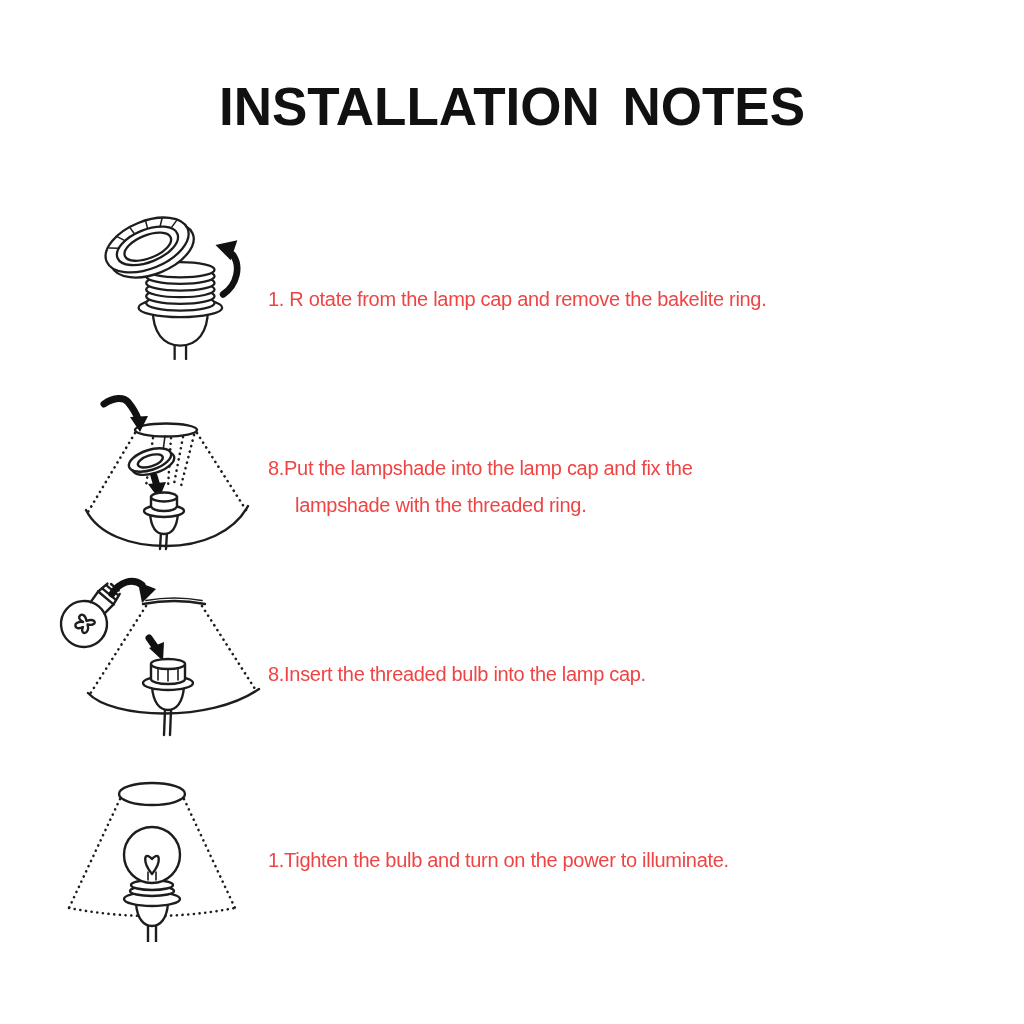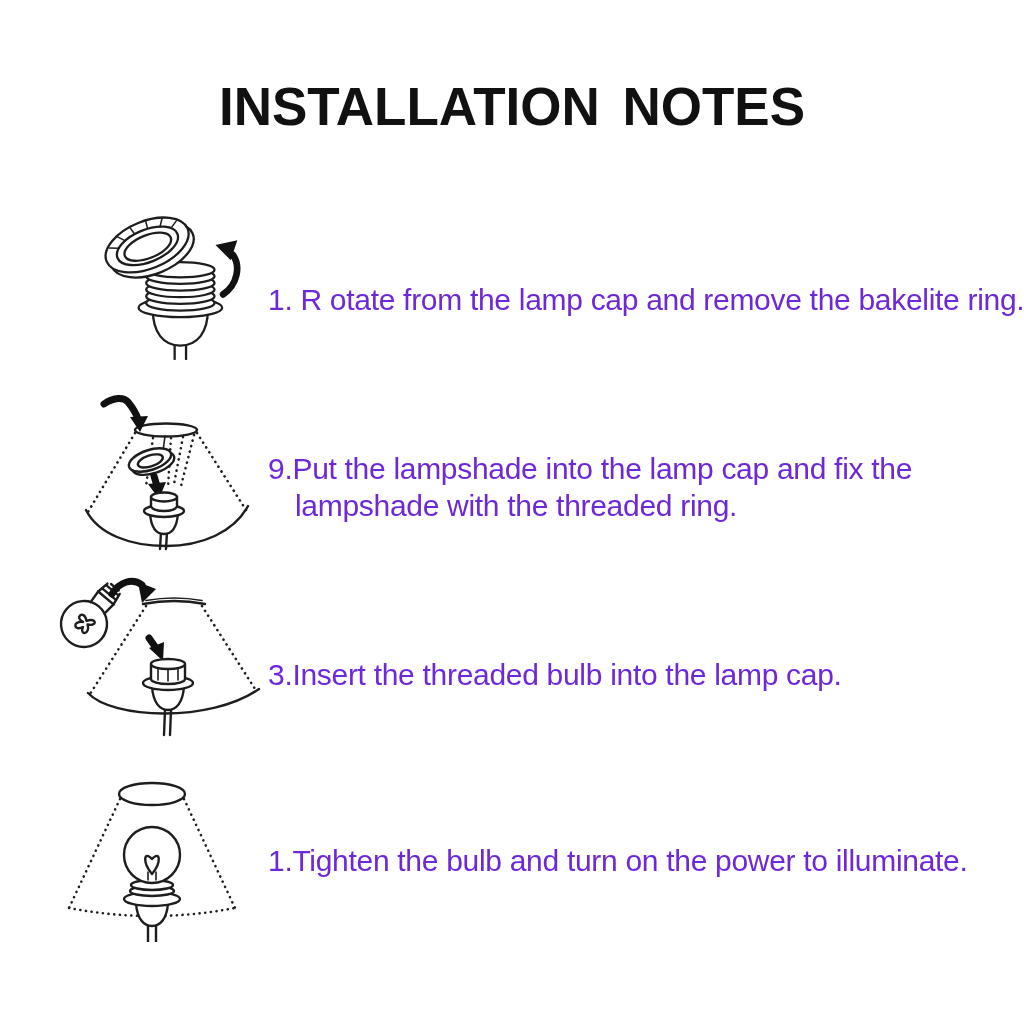--- a/index.html
+++ b/index.html
@@ -18,22 +18,22 @@
     font-weight:700;
     letter-spacing:0px;
     word-spacing:8px;
     color:#111111;
     margin:0;
   }
   .illu{ position:absolute; }
   .step-text{
     position:absolute;
     left:268px;
-    color:#6d28d9;
-    font-size:30px;
+    color:#ef4444;
+    font-size:20px;
     line-height:37px;
     letter-spacing:-0.3px;
     white-space:nowrap;
   }
   .step-text .line{ display:block; }
   .step-text .line.indent{ padding-left:27px; }
   .t1{ top:281px; }
   .t2{ top:450px; }
   .t3{ top:656px; }
   .t4{ top:842px; }
@@ -195,23 +195,23 @@
         <path class="ln" stroke-width="1.8" d="M104,112 C94,100 96,88 104,97 C112,88 114,100 104,112 Z"></path>
         <path class="thin" d="M100,110 L100,118 M108,110 L108,118"></path>
       </g>
     </svg>
   </div>
 
   <div class="step-text t1">
     <span class="line">1. R otate from the lamp cap and remove the bakelite ring.</span>
   </div>
   <div class="step-text t2">
-    <span class="line">9.Put the lampshade into the lamp cap and fix the</span>
+    <span class="line">8.Put the lampshade into the lamp cap and fix the</span>
     <span class="line indent">lampshade with the threaded ring.</span>
   </div>
   <div class="step-text t3">
-    <span class="line">3.Insert the threaded bulb into the lamp cap.</span>
+    <span class="line">8.Insert the threaded bulb into the lamp cap.</span>
   </div>
   <div class="step-text t4">
     <span class="line">1.Tighten the bulb and turn on the power to illuminate.</span>
   </div>
 
 </div>
 
 </body></html>

